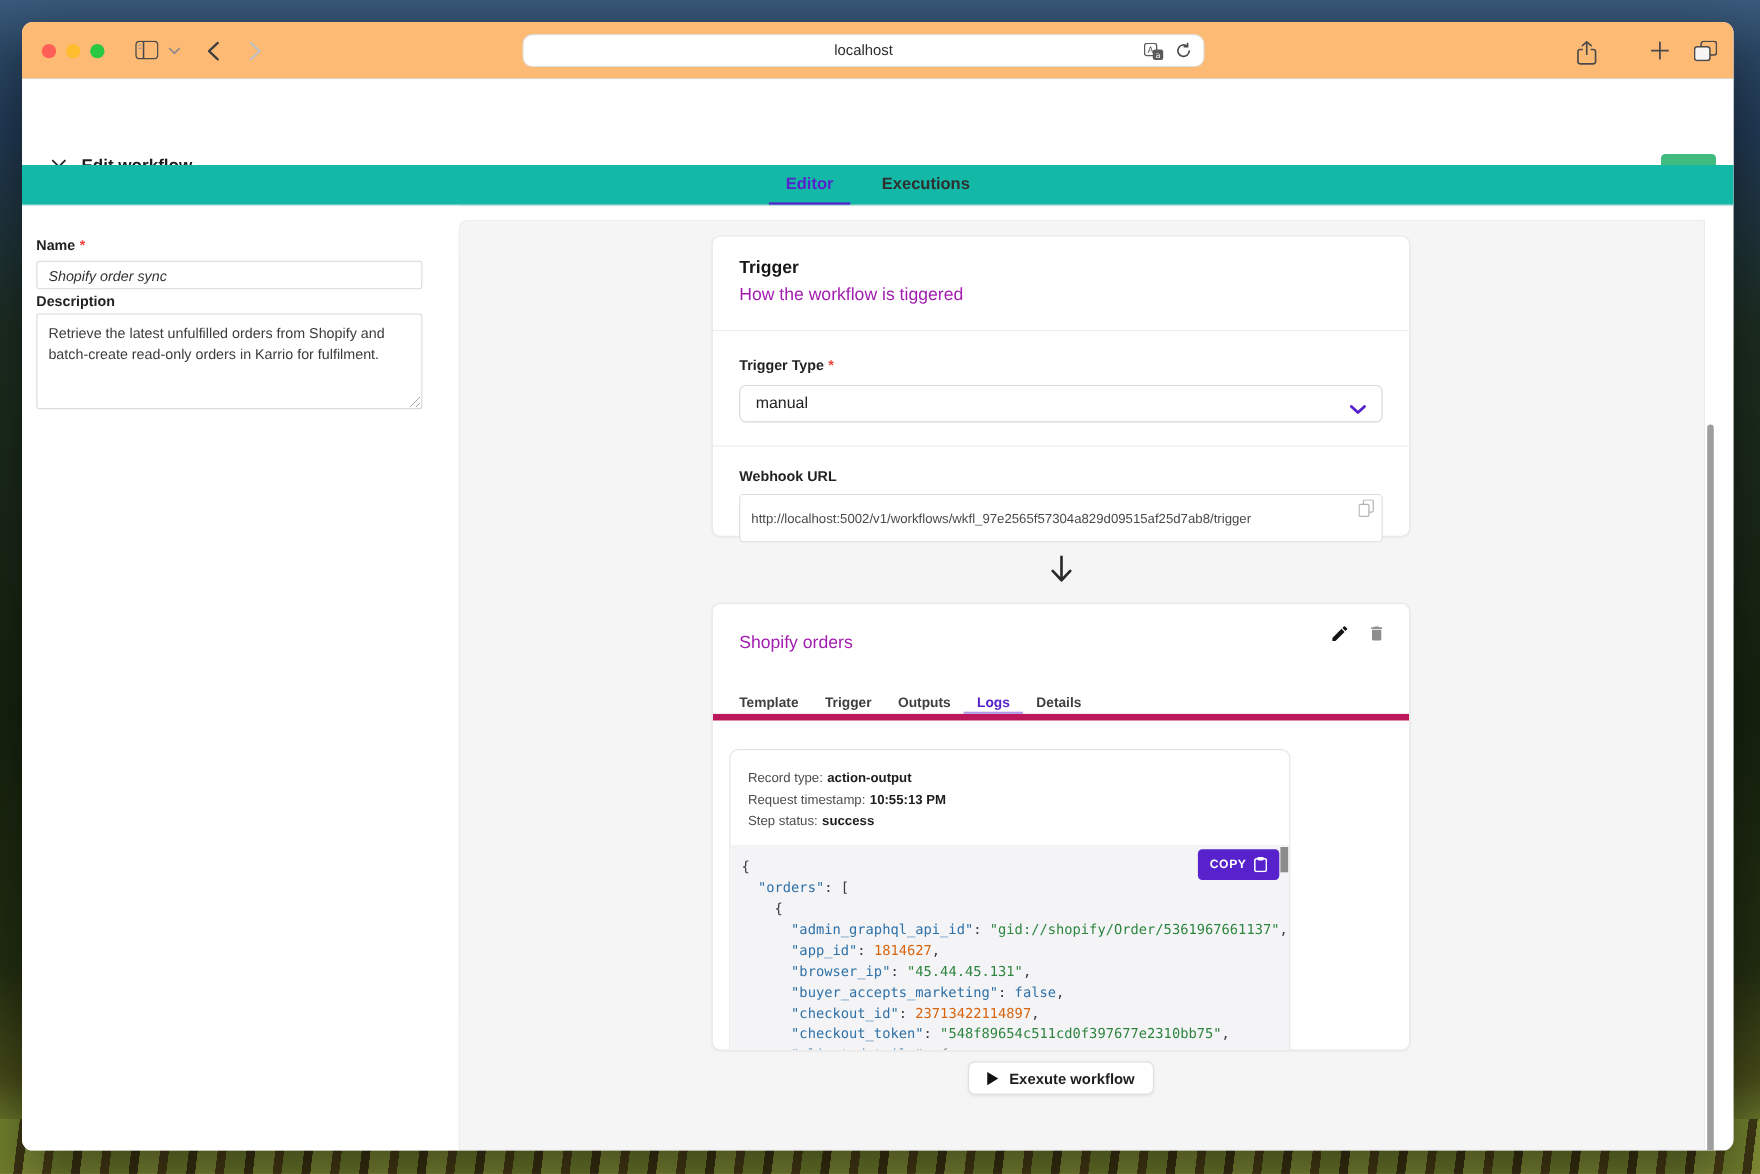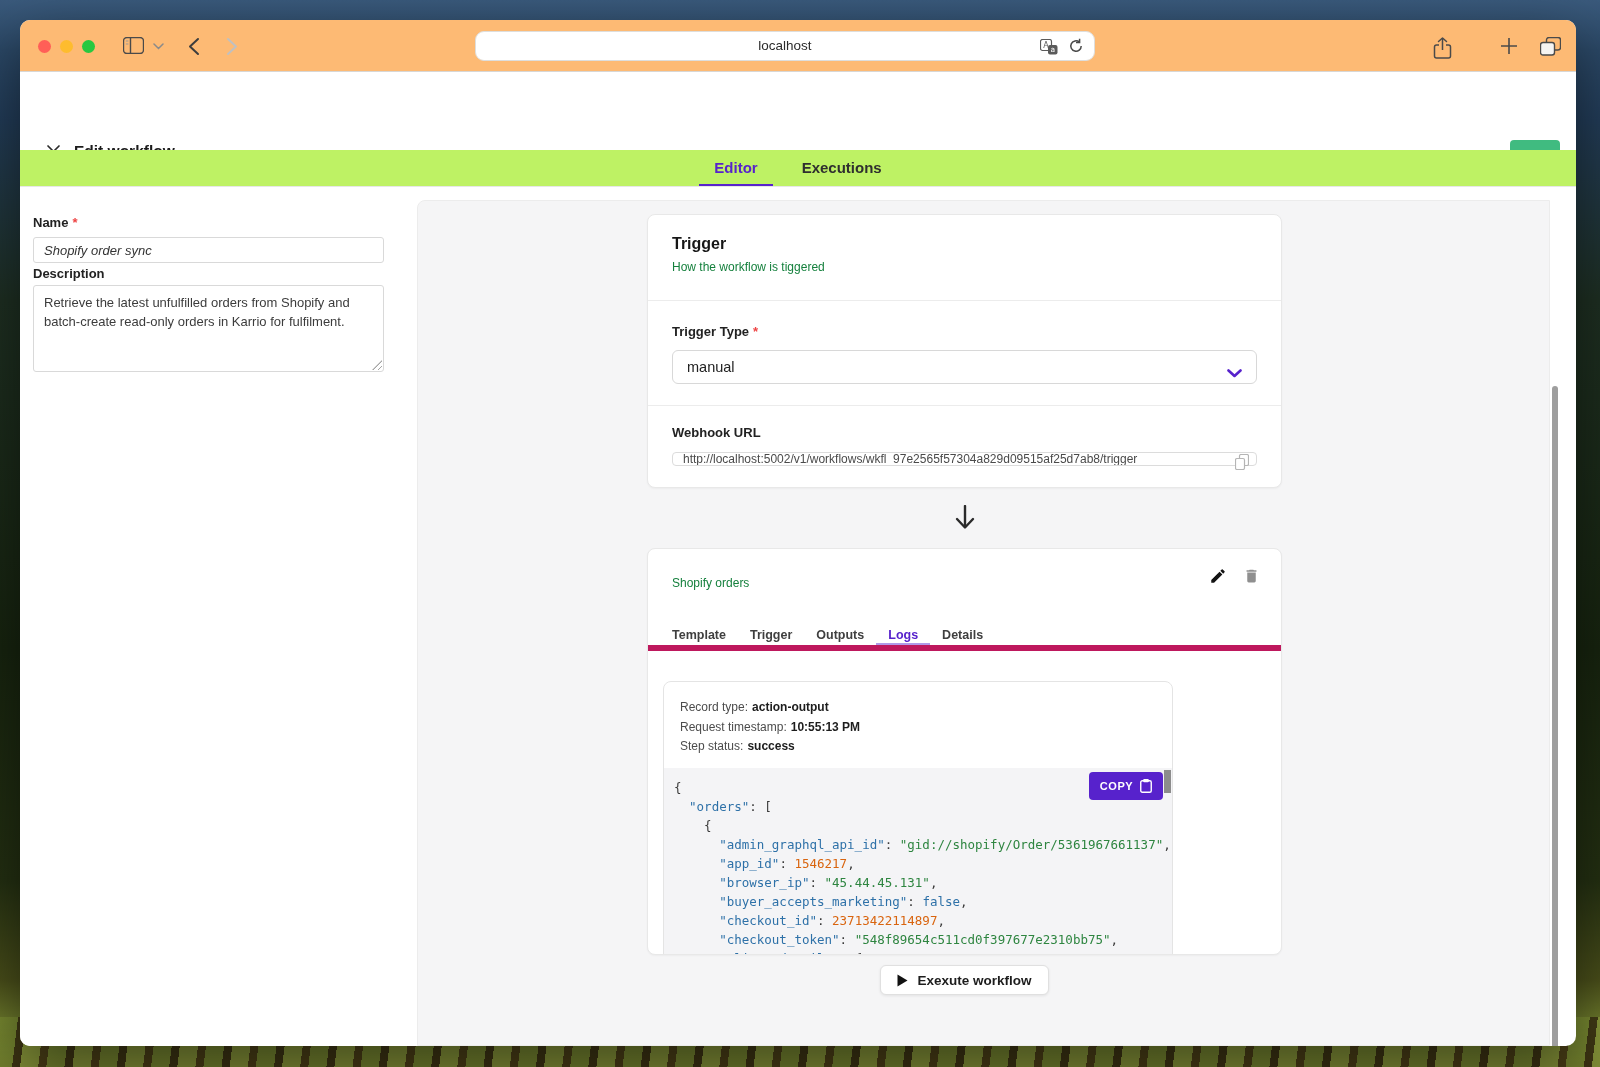--- a/index.html
+++ b/index.html
@@ -36,21 +36,21 @@
   
   .appbar { position:absolute; left:0; top:52px; width:100%; height:78px; background:#fff; }
   .close-btn { position:absolute; left:26px; top:72px; width:18px; height:18px; cursor:pointer; }
   .page-title { position:absolute; left:54px; top:70px; font-size:15.5px; font-weight:700; color:#1c1c1c; }
   .save-btn { position:absolute; right:16px; top:68px; width:50px; height:28px;
     background:var(--save-green); color:#fff; font-size:13px; border:none; border-radius:4px;
     font-family:inherit; }
 
   
   .maintabs { position:absolute; left:0; top:130px; width:100%; height:37px;
-    border-bottom:1px solid #e7e7e7; display:flex; justify-content:center; gap:14px; background:#bef264; }
+    border-bottom:1px solid #e7e7e7; display:flex; justify-content:center; gap:14px; background:#14b8a6; }
   .mtab { padding:0 15px; font-size:15px; font-weight:700; color:#2f2f2f;
     line-height:35px; border-bottom:2px solid transparent; }
   .mtab.active { color:var(--accent); border-bottom-color:var(--accent); }
 
   
   .leftpanel { position:absolute; left:0; top:167px; width:397px; bottom:0; background:#fff; }
   .fld-label { position:absolute; left:13px; font-size:13px; font-weight:700; color:#222; }
   .req { color:var(--asterisk-red); margin-left:4px; font-weight:700; }
   .name-input { position:absolute; left:13px; top:50px; width:351px; height:26px;
     border:1px solid #d9d9d9; border-radius:3px; font-size:13px; color:#333;
@@ -67,32 +67,32 @@
     background:#f5f5f6; border:1px solid #ececec; border-radius:8px 0 0 0; }
   .vscroll-thumb { position:absolute; left:1134px; top:185px; width:6px; height:745px;
     background:#9e9e9e; border-radius:3px; }
 
   .col { position:absolute; left:229px; top:13px; width:635px; }
 
   .card { background:#fff; border:1px solid #e8e8e8; border-radius:8px;
     box-shadow:0 1px 2px rgba(0,0,0,.04); }
   .card-hd { padding:20px 24px 0; height:86px; border-bottom:1px solid #ececec; }
   .card-title { font-size:16px; font-weight:700; color:#161616; }
-  .card-sub { font-size:12px; color:#15803d; margin-top:7px; }
+  .card-sub { font-size:16px; color:#a21caf; margin-top:7px; }
 
   .sec-type { padding:23px 24px 0; height:105px; border-bottom:1px solid #ececec; }
   .sec-label { font-size:13px; font-weight:700; color:#222; }
   .select { margin-top:11px; height:34px; border:1px solid #d8d8d8; border-radius:6px;
     background:#fff; display:flex; align-items:center; padding:0 14px; position:relative; }
   .select .sel-value { font-size:14.5px; color:#222;text-align:right; }
   .select .sel-chev { position:absolute; right:14px; top:13px; }
 
   .sec-webhook { padding:19px 24px 0; height:81px; }
   .webhook-wrap { position:relative; margin-top:9px; }
-  .webhook-input { width:100%; height:14px; border:1px solid #dcdcdc; border-radius:4px;
+  .webhook-input { width:100%; height:44px; border:1px solid #dcdcdc; border-radius:4px;
     font-size:12px; color:#4a4a4a; padding:0 30px 0 10px; font-family:inherit; background:#fff; }
   .webhook-copy { position:absolute; right:8px; top:5px; }
 
   .arrow-row { height:60px; display:flex; align-items:center; justify-content:center; }
 
   .action-card { height:407px; position:relative; overflow:hidden; }
   .hd-icons { position:absolute; right:21px; top:18px; display:flex; gap:16px; }
   .atabs { display:flex; padding:0 12px; height:30px; border-bottom:6px solid #be185d; }
   .atab { padding:0 12px; font-size:12.5px; font-weight:700; color:#3f3f3f;
     line-height:28px; border-bottom:2px solid transparent; }
@@ -298,21 +298,21 @@
           <div class="meta">
             <div class="meta-line"><span>Record type:</span><b>action-output</b></div>
             <div class="meta-line"><span>Request timestamp:</span><b>10:55:13 PM</b></div>
             <div class="meta-line"><span>Step status:</span><b>success</b></div>
           </div>
           <div class="codeblock">
               <div class="cl"><span class="tp">{</span></div>
               <div class="cl"><span class="tp">  </span><span class="tk">"orders"</span><span class="tp">: [</span></div>
               <div class="cl"><span class="tp">    {</span></div>
               <div class="cl"><span class="tp">      </span><span class="tk">"admin_graphql_api_id"</span><span class="tp">: </span><span class="ts">"gid://shopify/Order/5361967661137"</span><span class="tp">,</span></div>
-              <div class="cl"><span class="tp">      </span><span class="tk">"app_id"</span><span class="tp">: </span><span class="tn">1546217</span><span class="tp">,</span></div>
+              <div class="cl"><span class="tp">      </span><span class="tk">"app_id"</span><span class="tp">: </span><span class="tn">1814627</span><span class="tp">,</span></div>
               <div class="cl"><span class="tp">      </span><span class="tk">"browser_ip"</span><span class="tp">: </span><span class="ts">"45.44.45.131"</span><span class="tp">,</span></div>
               <div class="cl"><span class="tp">      </span><span class="tk">"buyer_accepts_marketing"</span><span class="tp">: </span><span class="tb">false</span><span class="tp">,</span></div>
               <div class="cl"><span class="tp">      </span><span class="tk">"checkout_id"</span><span class="tp">: </span><span class="tn">23713422114897</span><span class="tp">,</span></div>
               <div class="cl"><span class="tp">      </span><span class="tk">"checkout_token"</span><span class="tp">: </span><span class="ts">"548f89654c511cd0f397677e2310bb75"</span><span class="tp">,</span></div>
               <div class="cl"><span class="tp">      </span><span class="tk">"client_details"</span><span class="tp">: {</span></div>
             </div>
           <button class="copy-btn">
             <span>COPY</span>
             <svg width="12" height="14" viewBox="0 0 12 14">
                 <rect x="0.75" y="1.75" width="10.5" height="11.5" rx="1.5" fill="none" stroke="#fff" stroke-width="1.4"></rect>

